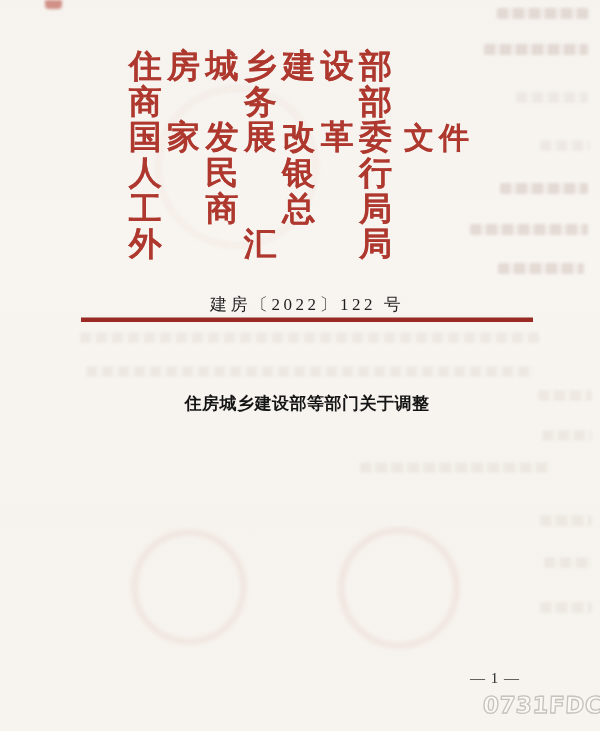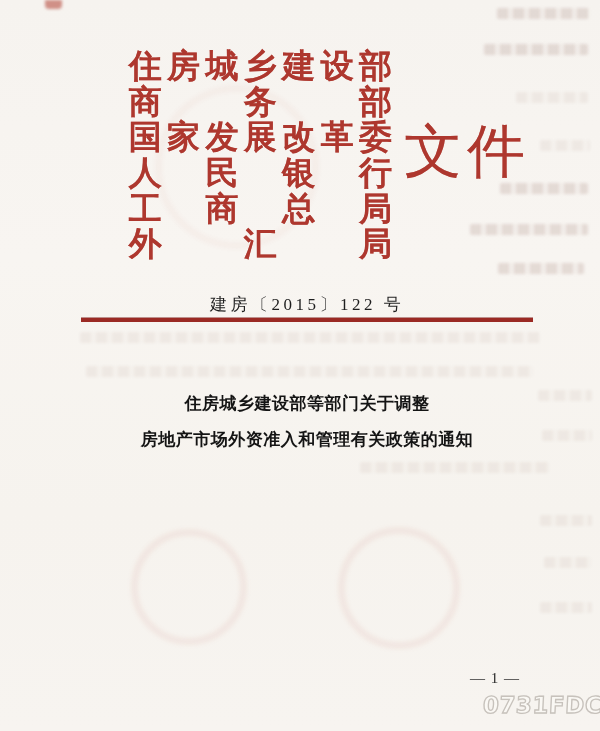--- a/index.html
+++ b/index.html
@@ -46,21 +46,21 @@
     display:flex;align-items:center;justify-content:center;
     font-size:33px;font-weight:700;color:var(--red);line-height:1;
     text-shadow:0 0 .5px rgba(174,55,46,.6);
   }
   .c1{grid-column:1}.c2{grid-column:2}.c3{grid-column:3}.c4{grid-column:4}
   .c5{grid-column:5}.c6{grid-column:6}.c7{grid-column:7}
   .r1{grid-row:1}.r2{grid-row:2}.r3{grid-row:3}.r4{grid-row:4}.r5{grid-row:5}.r6{grid-row:6}
 
   .wenjian{
     position:absolute;left:404px;top:123px;
-    font-size:58px;font-weight:400;color:var(--red);
+    font-size:30px;font-weight:700;color:var(--red);
     letter-spacing:5px;line-height:1;
     text-shadow:0 0 .5px rgba(174,55,46,.6);
   }
 
   
   .doc-number{
     position:absolute;left:81px;top:293px;width:452px;
     text-align:center;font-size:17px;letter-spacing:3.5px;color:#1e1e1e;
   }
   .red-rule{
@@ -157,25 +157,24 @@
     <span class="g r5 c5">总</span>
     <span class="g r5 c7">局</span>
 
     <span class="g r6 c1">外</span>
     <span class="g r6 c4">汇</span>
     <span class="g r6 c7">局</span>
   </div>
 
   <div class="wenjian">文件</div>
 
-  <div class="doc-number">建房〔2015〕122 号</div>
+  <div class="doc-number">建房〔2022〕122 号</div>
   <div class="red-rule"></div>
 
   <div class="doc-title">
     <div>住房城乡建设部等部门关于调整</div>
-    <div>房地产市场外资准入和管理有关政策的通知</div>
   </div>
 
 
   <div class="page-number">— 1 —</div>
   <div class="site-watermark">0731FDC</div>
 
 </div>
 
 </body></html>

